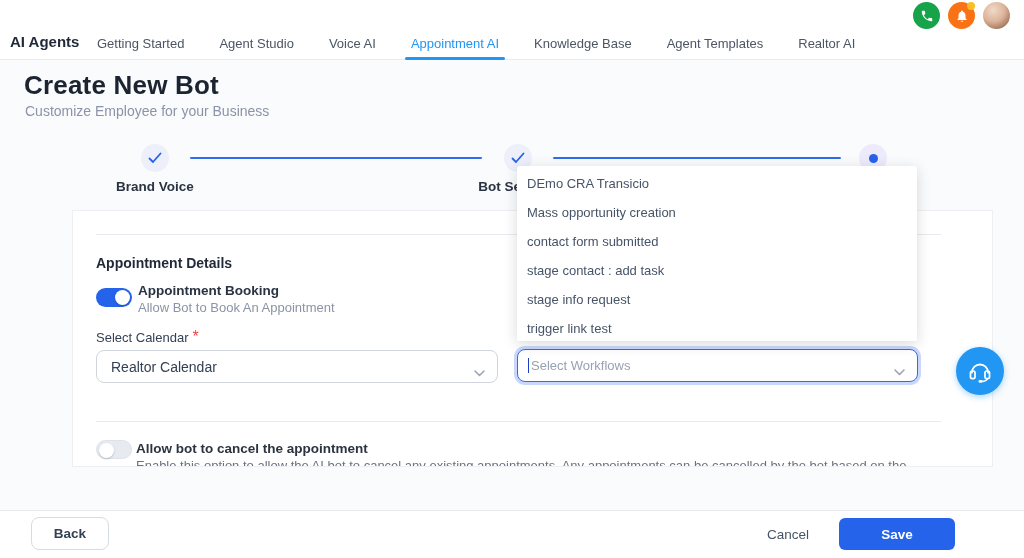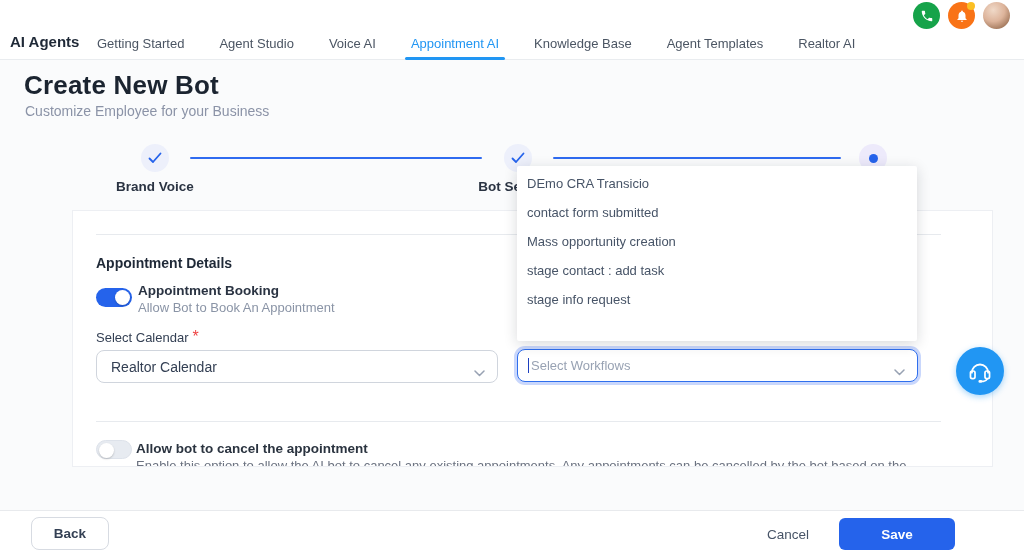--- a/index.html
+++ b/index.html
@@ -169,24 +169,25 @@
     <span class="placeholder">Select Workflows</span>
     <span class="chevron">
       <svg width="11" height="7" viewBox="0 0 11 7">
           <polyline points="1,1 5.5,5.5 10,1" fill="none" stroke="#98a2b3" stroke-width="1.5" stroke-linecap="round" stroke-linejoin="round"></polyline>
         </svg>
     </span>
   </div>
 
   <div class="dropdown">
     <div class="dd-item">DEmo CRA Transicio</div>
+    <div class="dd-item">Mass opportunity creation</div>
     <div class="dd-item">contact form submitted</div>
-    <div class="dd-item">Mass opportunity creation</div>
     <div class="dd-item">stage contact : add task</div>
     <div class="dd-item">stage info request</div>
+    <div class="dd-item">trigger link test</div>
   </div>
 
   <div class="sb-arrow-up"></div>
   <div class="sb-thumb"></div>
   <div class="sb-arrow-down"></div>
 
   <div class="fab">
     <svg width="26" height="26" viewBox="0 0 24 24">
       <path d="M4.5 13.5 a7.5 7.5 0 0 1 15 0" fill="none" stroke="#ffffff" stroke-width="1.7" stroke-linecap="round"></path>
       <rect x="3.2" y="12" width="4.2" height="7" rx="1.6" fill="none" stroke="#ffffff" stroke-width="1.6"></rect>

